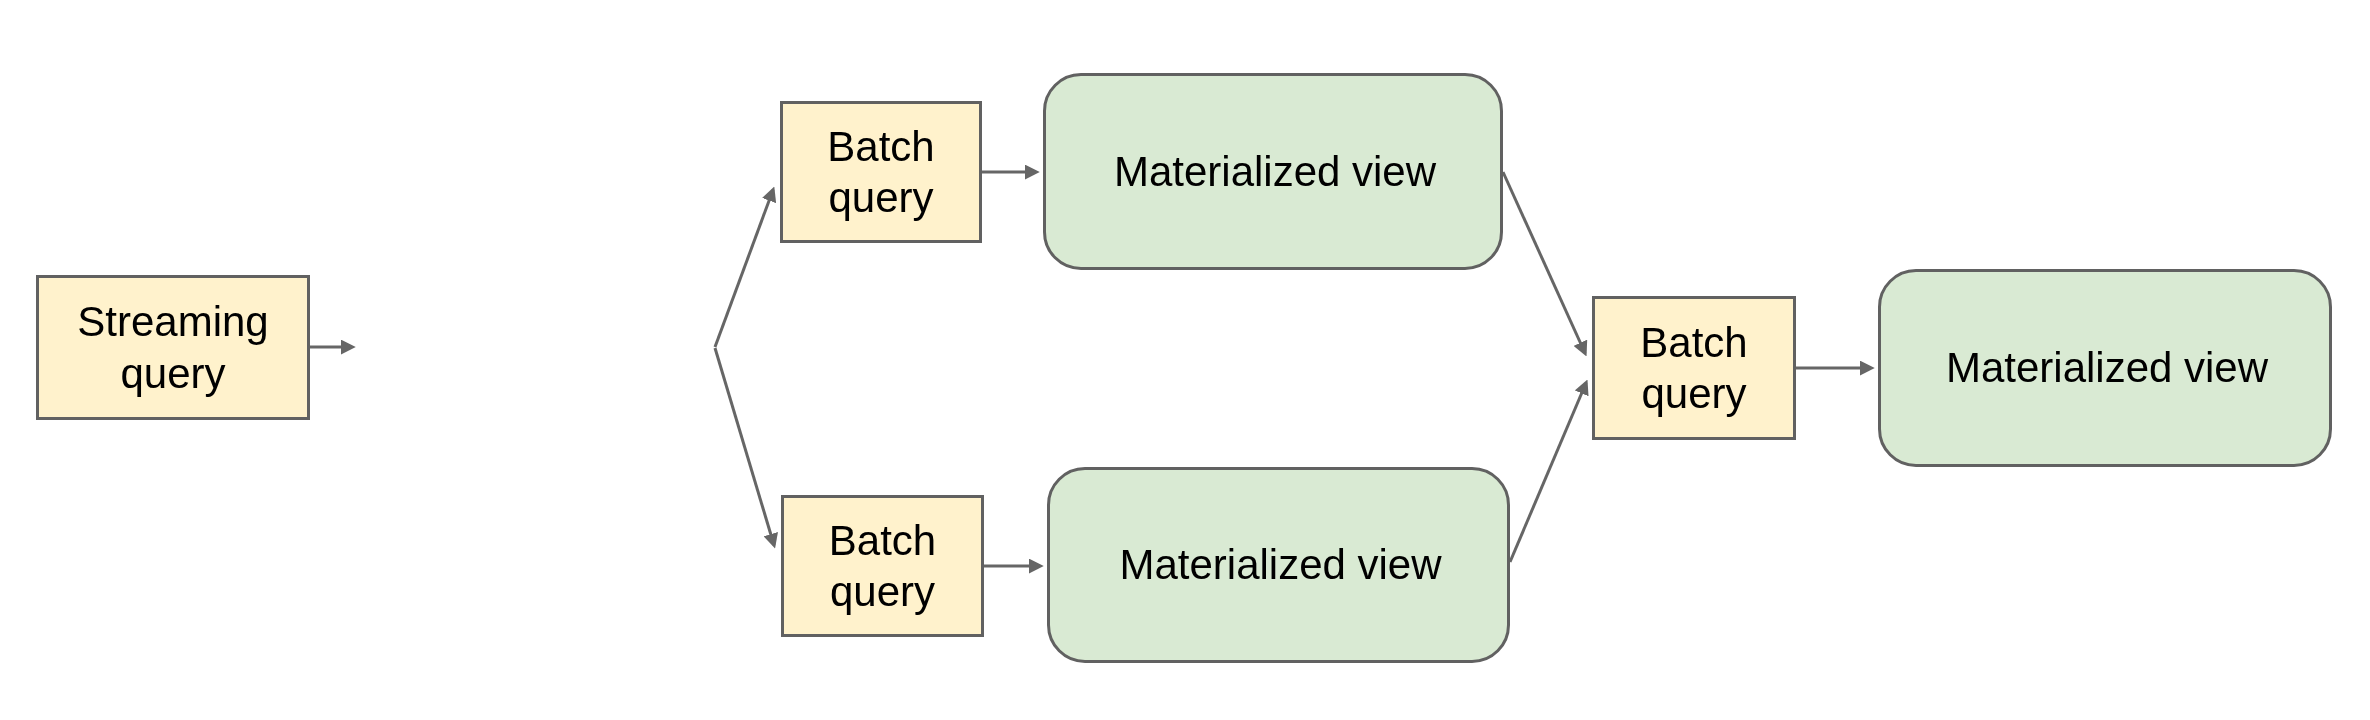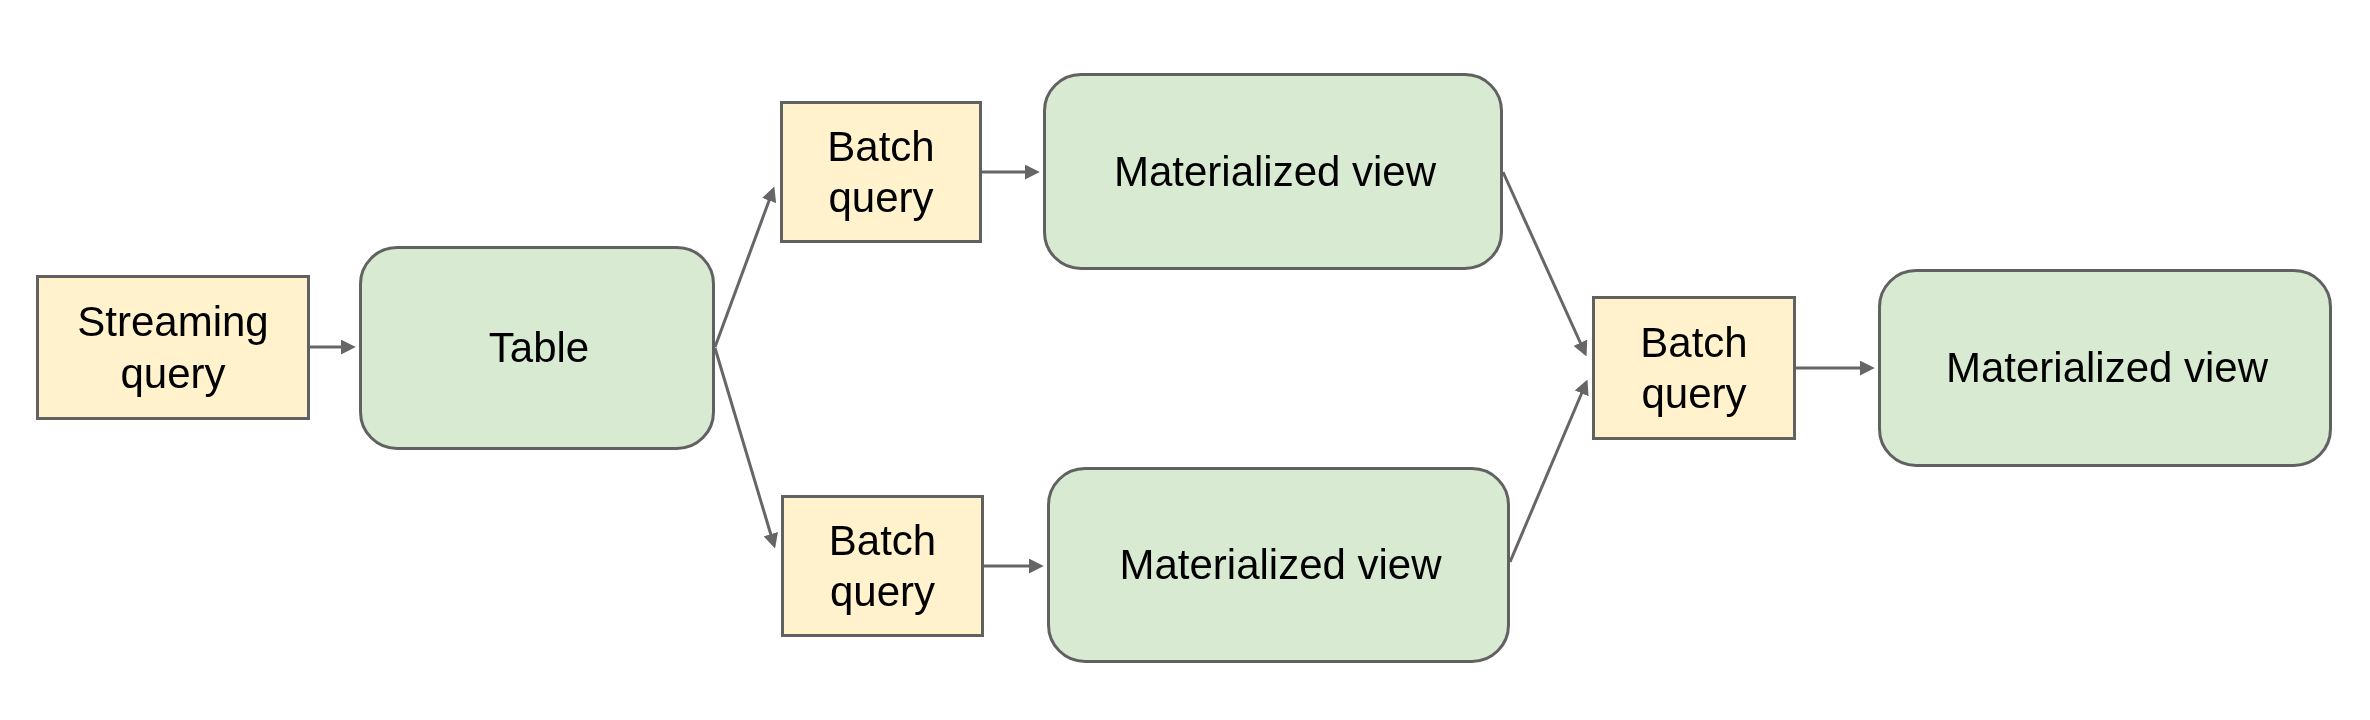--- a/index.html
+++ b/index.html
@@ -88,23 +88,20 @@
     <line x1="984" y1="566" x2="1040" y2="566" marker-end="url(#arrowhead)"></line>
     <line x1="1503" y1="172" x2="1585" y2="353" marker-end="url(#arrowhead)"></line>
     <line x1="1510" y1="562" x2="1586" y2="383" marker-end="url(#arrowhead)"></line>
     <line x1="1796" y1="368" x2="1871" y2="368" marker-end="url(#arrowhead)"></line>
   </svg>
 
   <div class="node node--query" id="n-streaming-query">
     <span>Streaming query</span>
   </div>
 
-  <div class="node node--view" id="n-table">
-    <span>Table</span>
-  </div>
 
   <div class="node node--query" id="n-batch-query-top">
     <span>Batch query</span>
   </div>
 
   <div class="node node--view" id="n-materialized-view-top">
     <span>Materialized view</span>
   </div>
 
   <div class="node node--query" id="n-batch-query-bottom">

